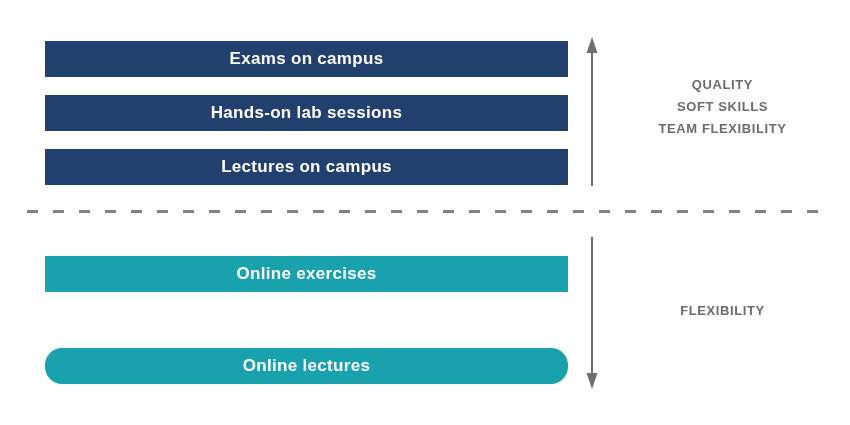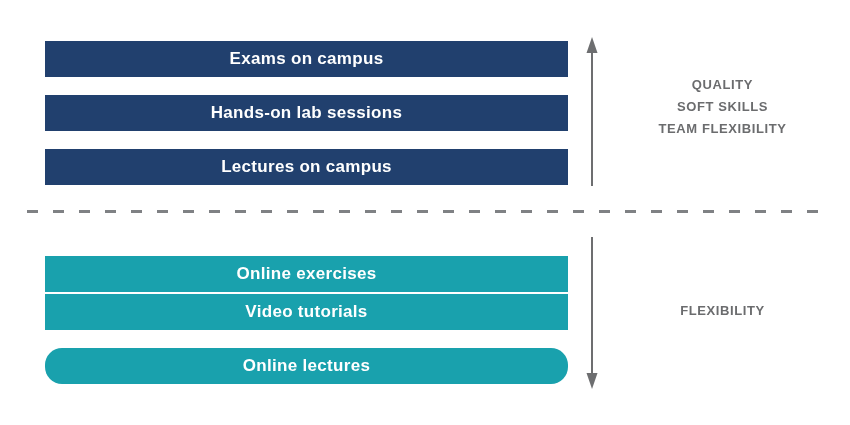--- a/index.html
+++ b/index.html
@@ -93,23 +93,20 @@
   </div>
   <div class="bar navy bar-3">
     <span class="bar-label">Lectures on campus</span>
   </div>
 
   <div class="divider"></div>
 
   <div class="bar teal bar-4">
     <span class="bar-label">Online exercises</span>
   </div>
-  <div class="bar teal bar-5">
-    <span class="bar-label">Video tutorials</span>
-  </div>
   <div class="bar teal bar-6">
     <span class="bar-label">Online lectures</span>
   </div>
 
   <svg class="arrow arrow-up" viewBox="0 0 16 149" aria-hidden="true">
     <line x1="8" y1="13" x2="8" y2="149" stroke="#6d6e70" stroke-width="2"></line>
     <polygon points="8,0 13.5,16 2.5,16" fill="#6d6e70"></polygon>
   </svg>
 
   <svg class="arrow arrow-down" viewBox="0 0 16 152" aria-hidden="true">

